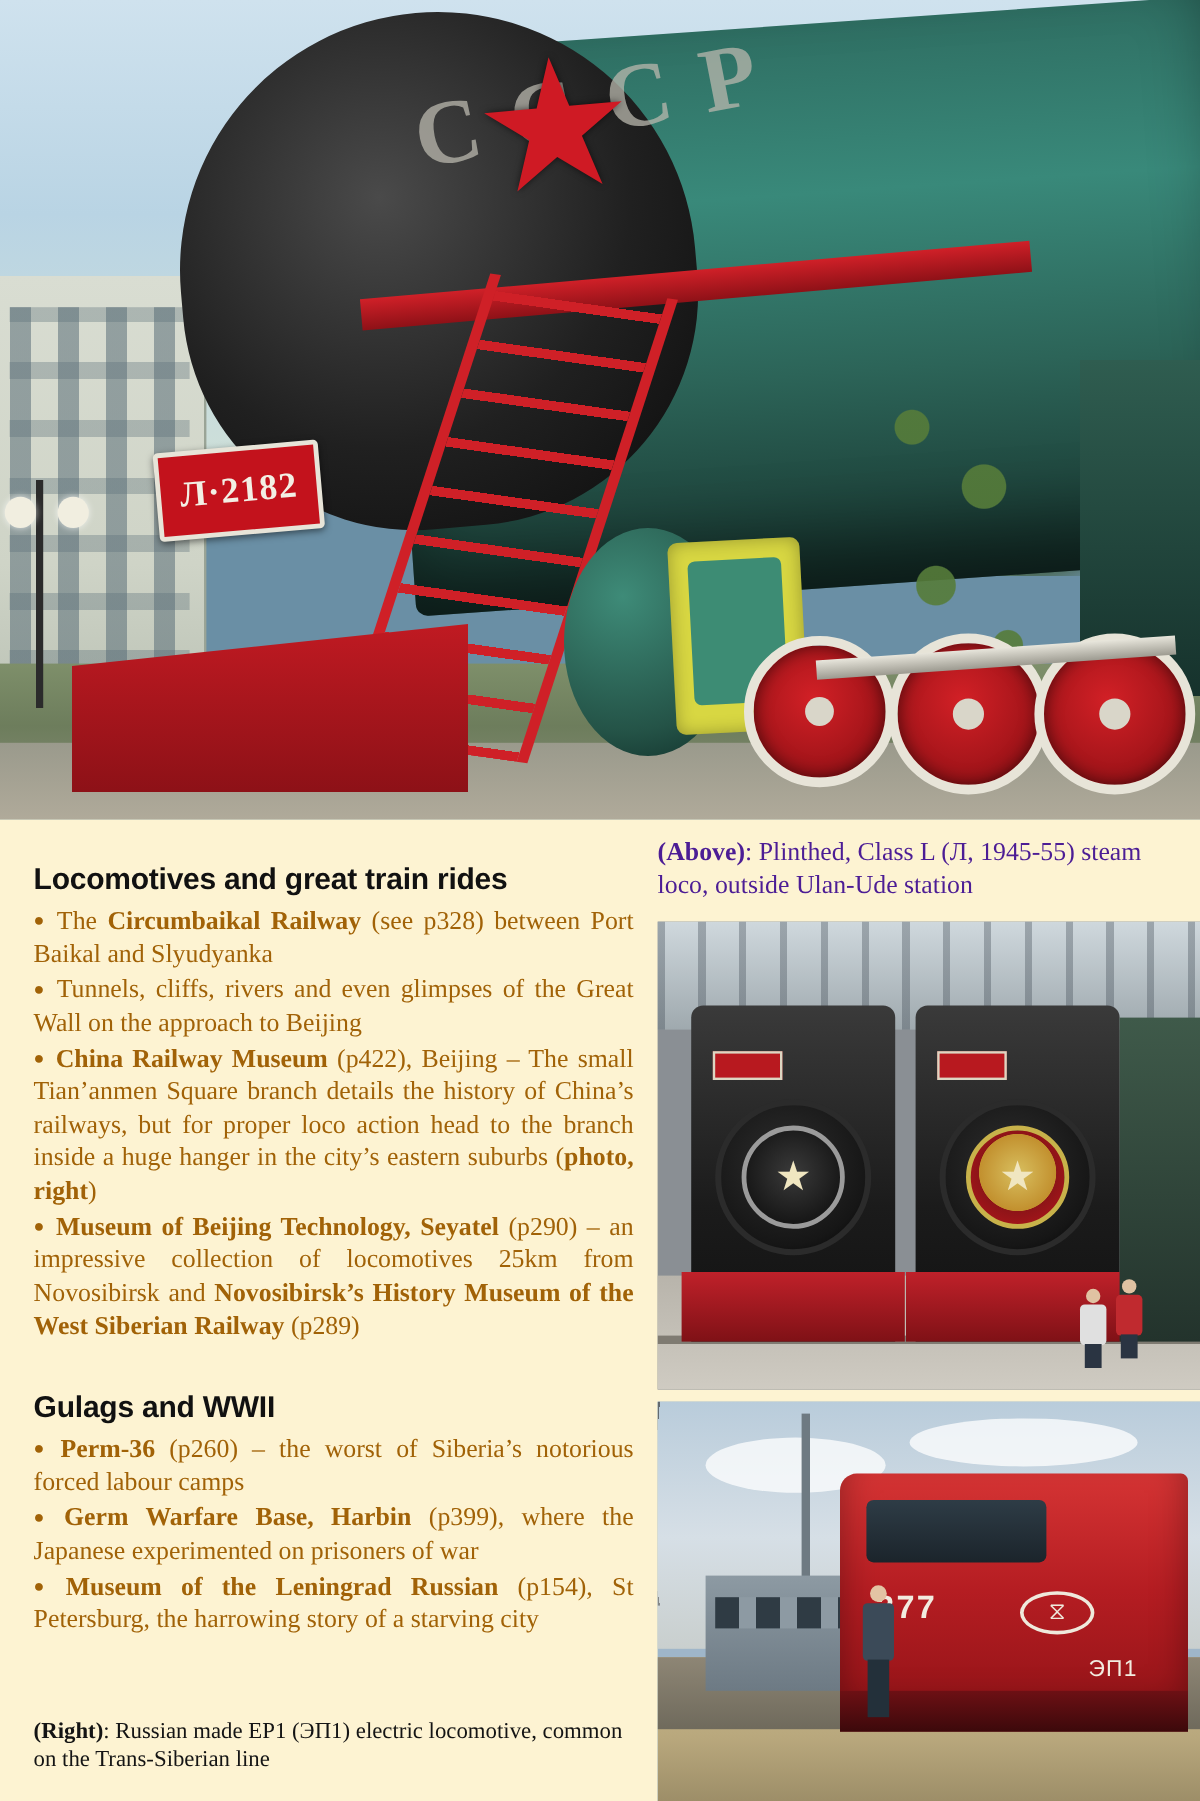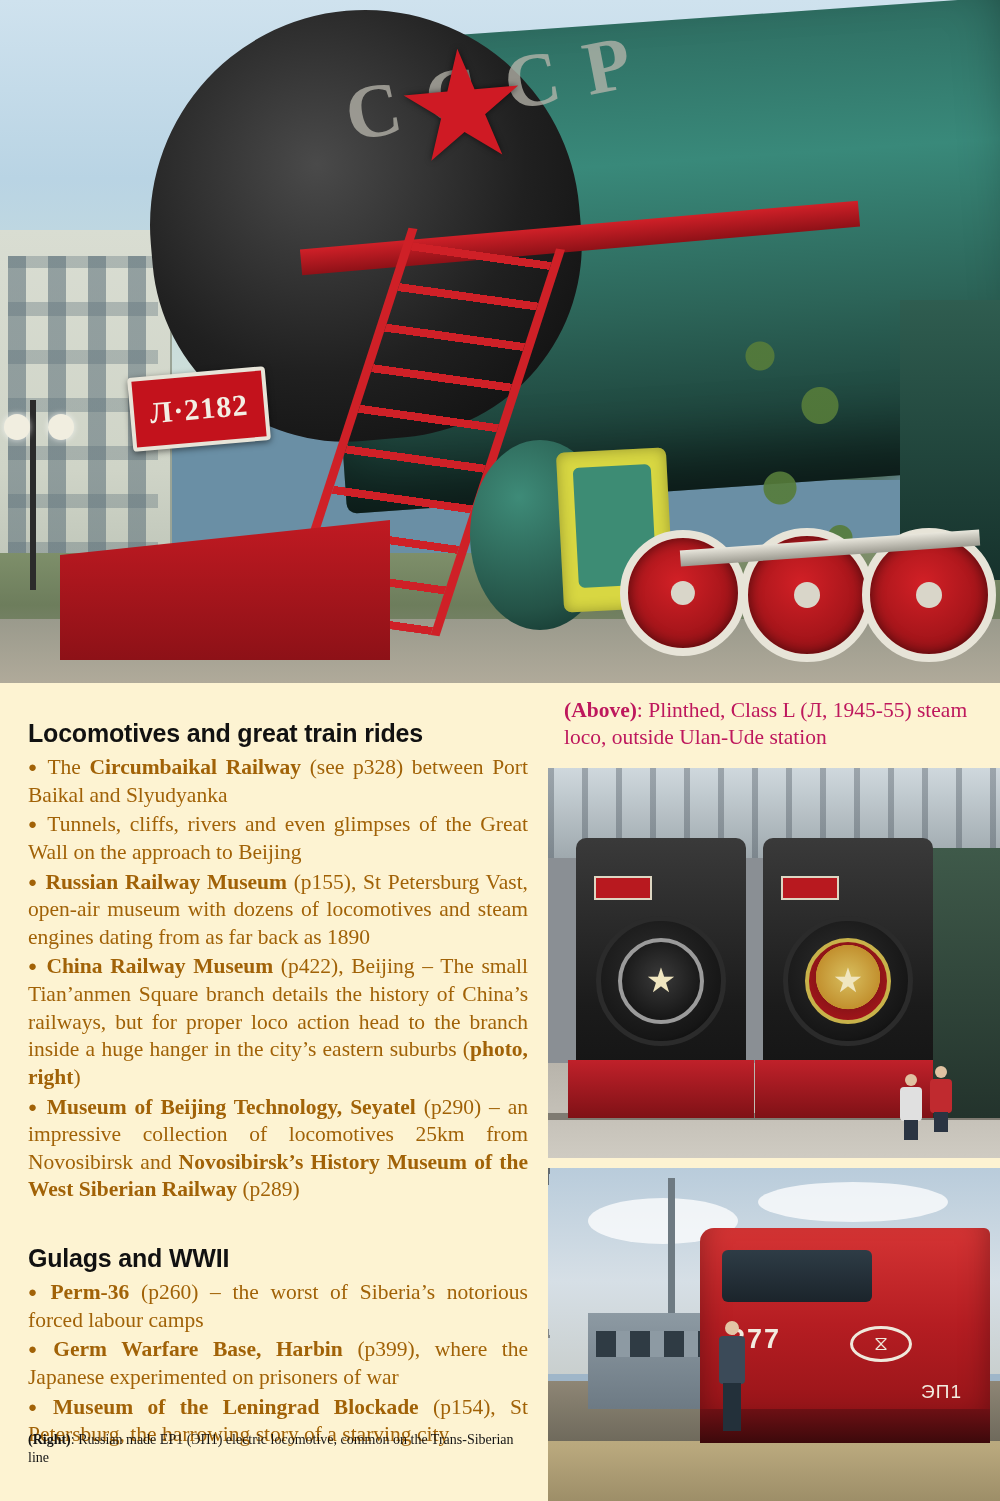--- a/index.html
+++ b/index.html
@@ -196,27 +196,26 @@
     position: relative;
     top: -2px;
   }
   b { font-weight: bold; }
 
   .caption-right {
     position: absolute;
     left: 548px; top: 14px; width: 430px;
     font-size: 21.5px;
     line-height: 1.26;
-    color: #be185d;
-    margin-left: 16px;
+    color: #4c1d95;
   }
   .caption-bottom {
     position: absolute;
     left: 28px; top: 748px; width: 500px;
-    font-size: 14px;
+    font-size: 19px;
     line-height: 1.26;
     color: #141414;
   }
 
   
   .photo-museum {
     position: absolute;
     left: 548px; top: 85px; width: 452px; height: 390px;
     overflow: hidden;
     background: #8a8f94;
@@ -346,21 +345,21 @@
   .photo-electric .redloco .logo {
     position: absolute; left: 150px; top: 98px; width: 56px; height: 30px;
     border-radius: 50%;
     border: 3px solid #efe9dc;
   }
   .photo-electric .redloco .logo:after {
     content: "\29D6"; position: absolute; left: 50%; top: 50%; transform: translate(-50%,-52%);
     color: #efe9dc; font-size: 20px;
   }
   .photo-electric .redloco .ep1 {
-    position: absolute; right: 28px; bottom: 40px;
+    position: absolute; right: 42px; bottom: 40px;
     font-family: "Liberation Sans", sans-serif;
     color: #f2ece0; font-size: 19px; letter-spacing: 1px;
   }
   .photo-electric .redloco .skirt {
     position: absolute; left: 0; bottom: 0; width: 100%; height: 34px;
     background: linear-gradient(180deg,#6d1014,#3c090b);
   }
   .photo-electric .worker {
     position: absolute; right: 255px; bottom: 70px; width: 26px; height: 110px;
   }
@@ -418,29 +417,28 @@
   </div>
 
   <div class="content">
 
     <div class="col-left">
 
       <h2 class="section">Locomotives and great train rides</h2>
 
       <p class="bullet">The <b>Circumbaikal Railway</b> (see p328) between Port Baikal and Slyudyanka</p>
       <p class="bullet">Tunnels, cliffs, rivers and even glimpses of the Great Wall on the approach to Beijing</p>
-      <p class="bullet"><b>Russian Railway Museum</b> (p155), St Petersburg Vast, open-air museum with dozens of locomotives and steam engines dating from as far back as 1890</p>
       <p class="bullet"><b>China Railway Museum</b> (p422), Beijing – The small Tian’anmen Square branch details the history of China’s railways, but for proper loco action head to the branch inside a huge hanger in the city’s eastern suburbs (<b>photo, right</b>)</p>
       <p class="bullet"><b>Museum of Beijing Technology, Seyatel</b> (p290) – an impressive collection of locomotives 25km from Novosibirsk and <b>Novosibirsk’s History Museum of the West Siberian Railway</b> (p289)</p>
 
       <h2 class="section second">Gulags and WWII</h2>
 
       <p class="bullet"><b>Perm-36</b> (p260) – the worst of Siberia’s notorious forced labour camps</p>
       <p class="bullet"><b>Germ Warfare Base, Harbin</b> (p399), where the Japanese experimented on prisoners of war</p>
-      <p class="bullet"><b>Museum of the Leningrad Blockade</b> (p154), St Petersburg, the harrowing story of a starving city</p>
+      <p class="bullet"><b>Museum of the Leningrad Russian</b> (p154), St Petersburg, the harrowing story of a starving city</p>
     </div>
 
     <div class="caption-right">
       <b>(Above)</b><span>: Plinthed, Class L (Л, 1945-55) steam loco, outside Ulan-Ude station</span>
     </div>
 
     <div class="caption-bottom">
       <b>(Right)</b><span>: Russian made EP1 (ЭП1) electric locomotive, common on the Trans-Siberian line</span>
     </div>
 

